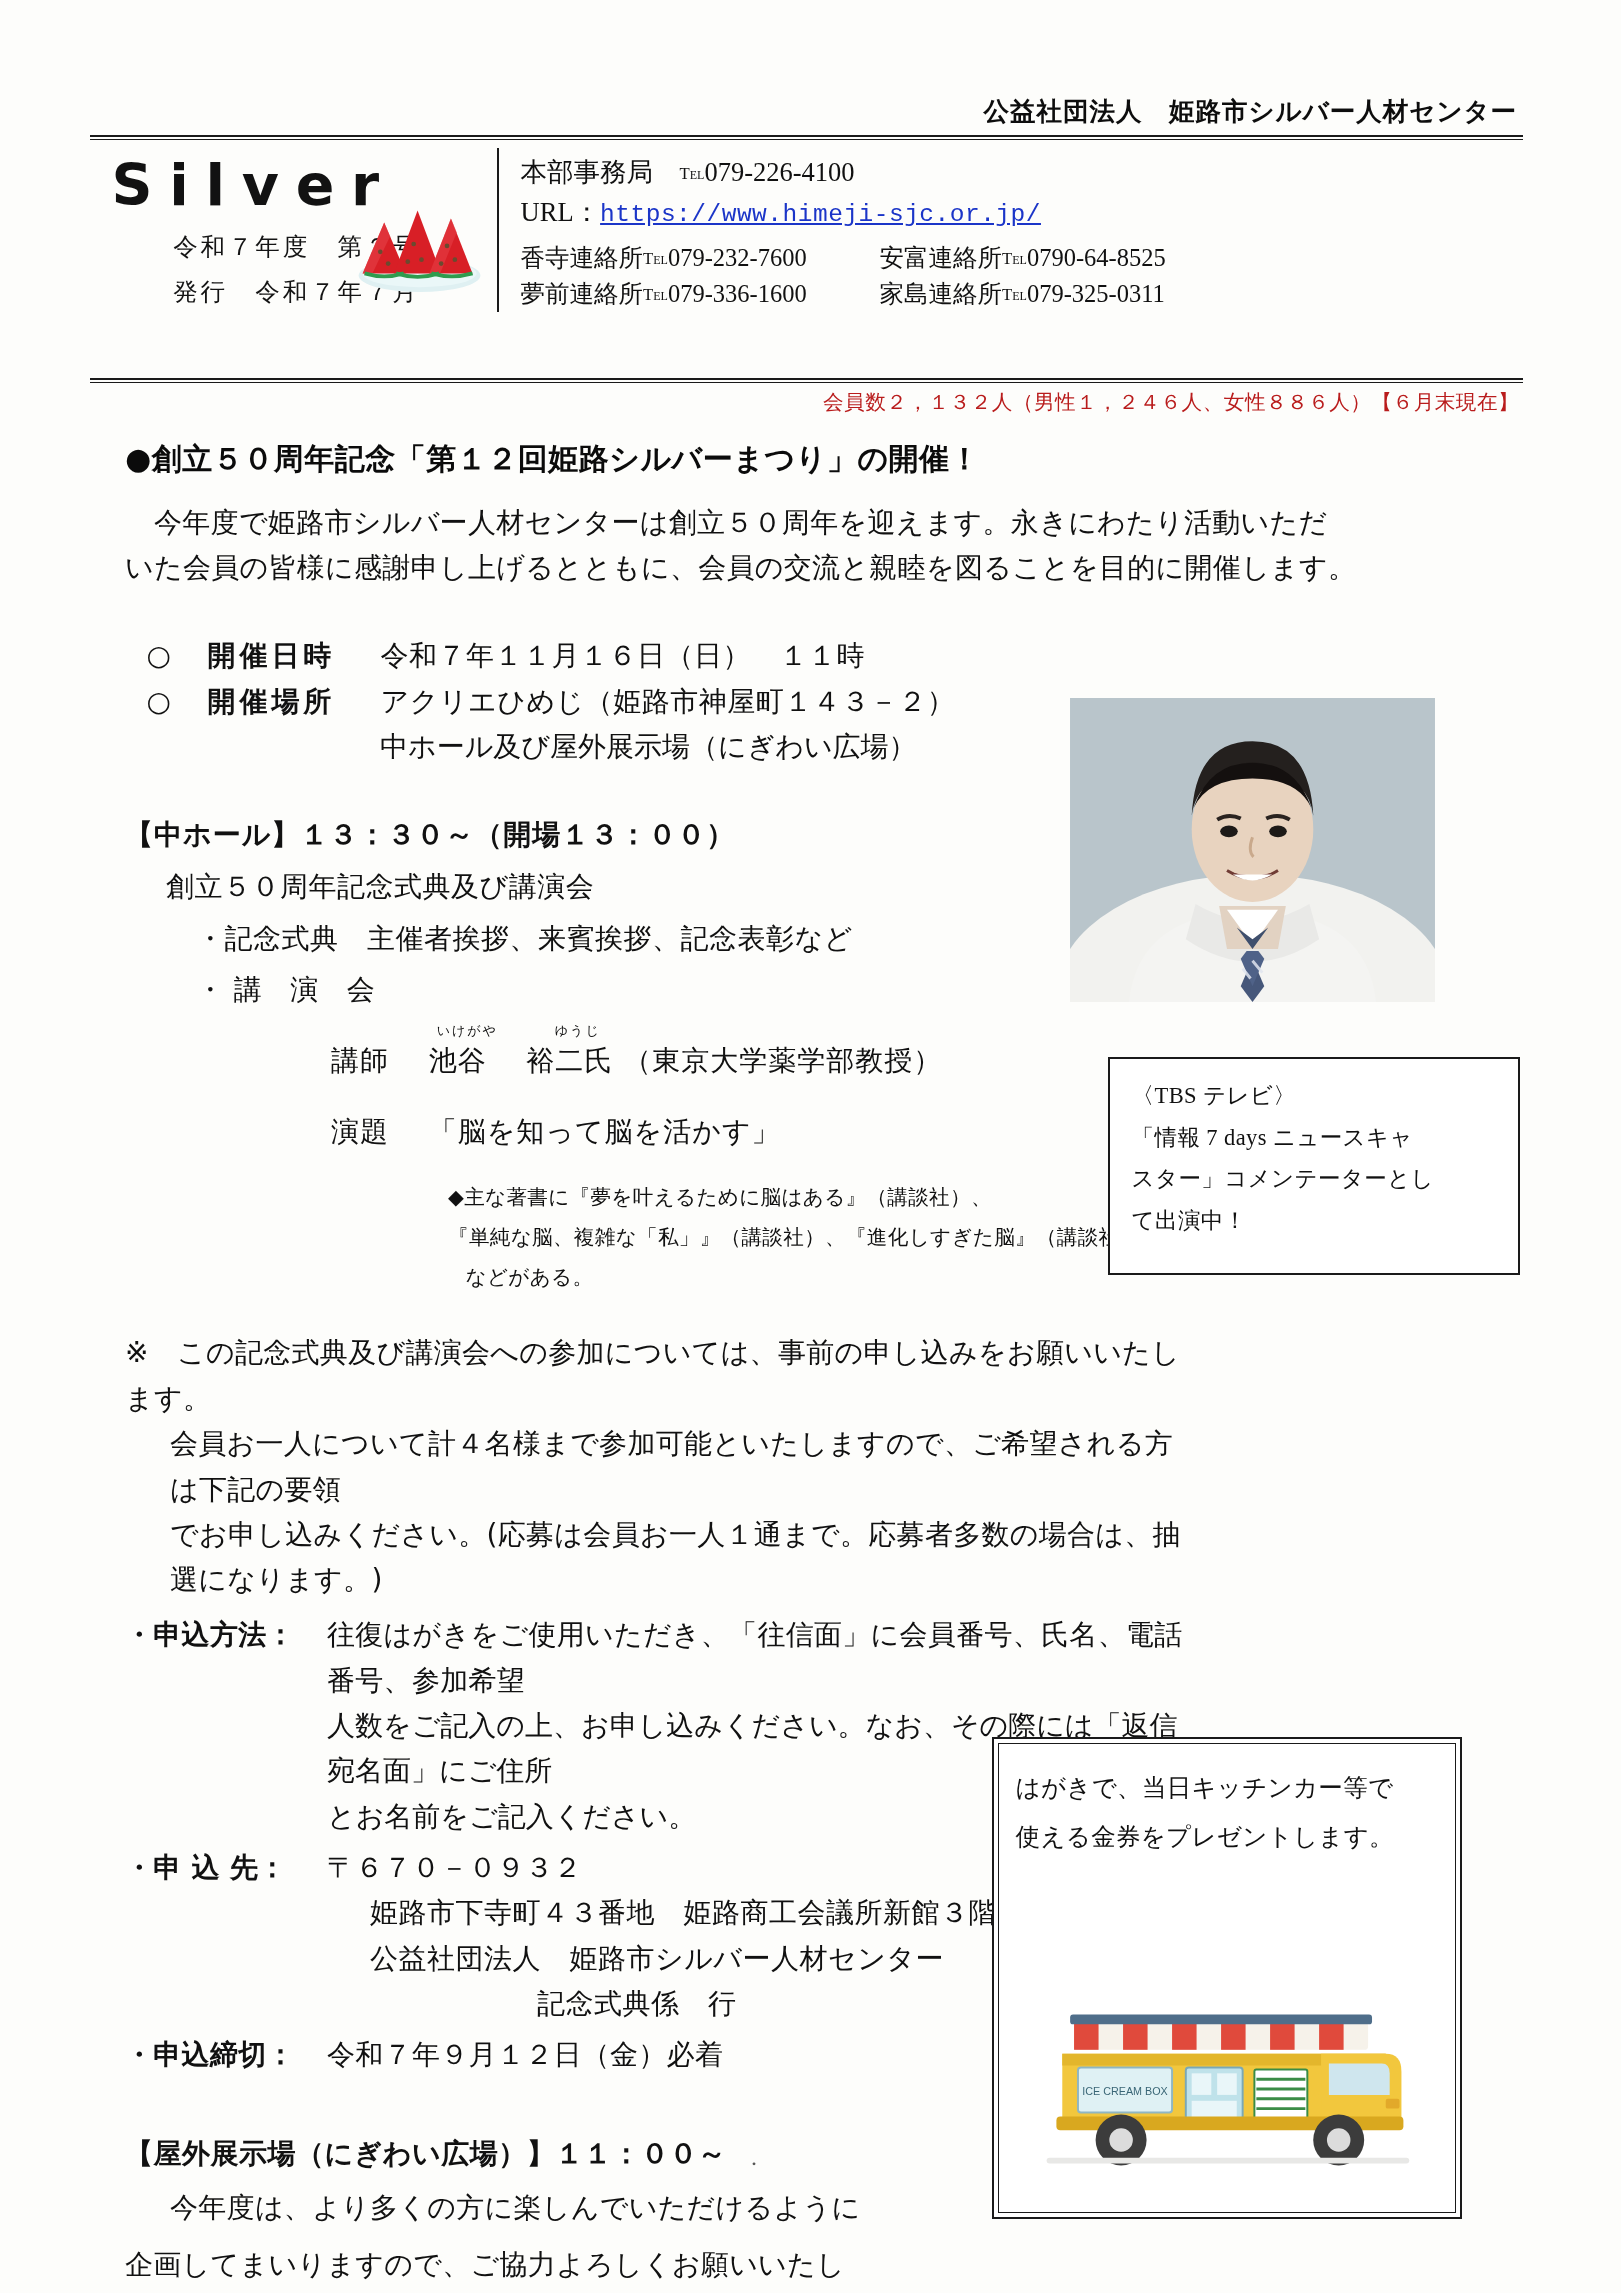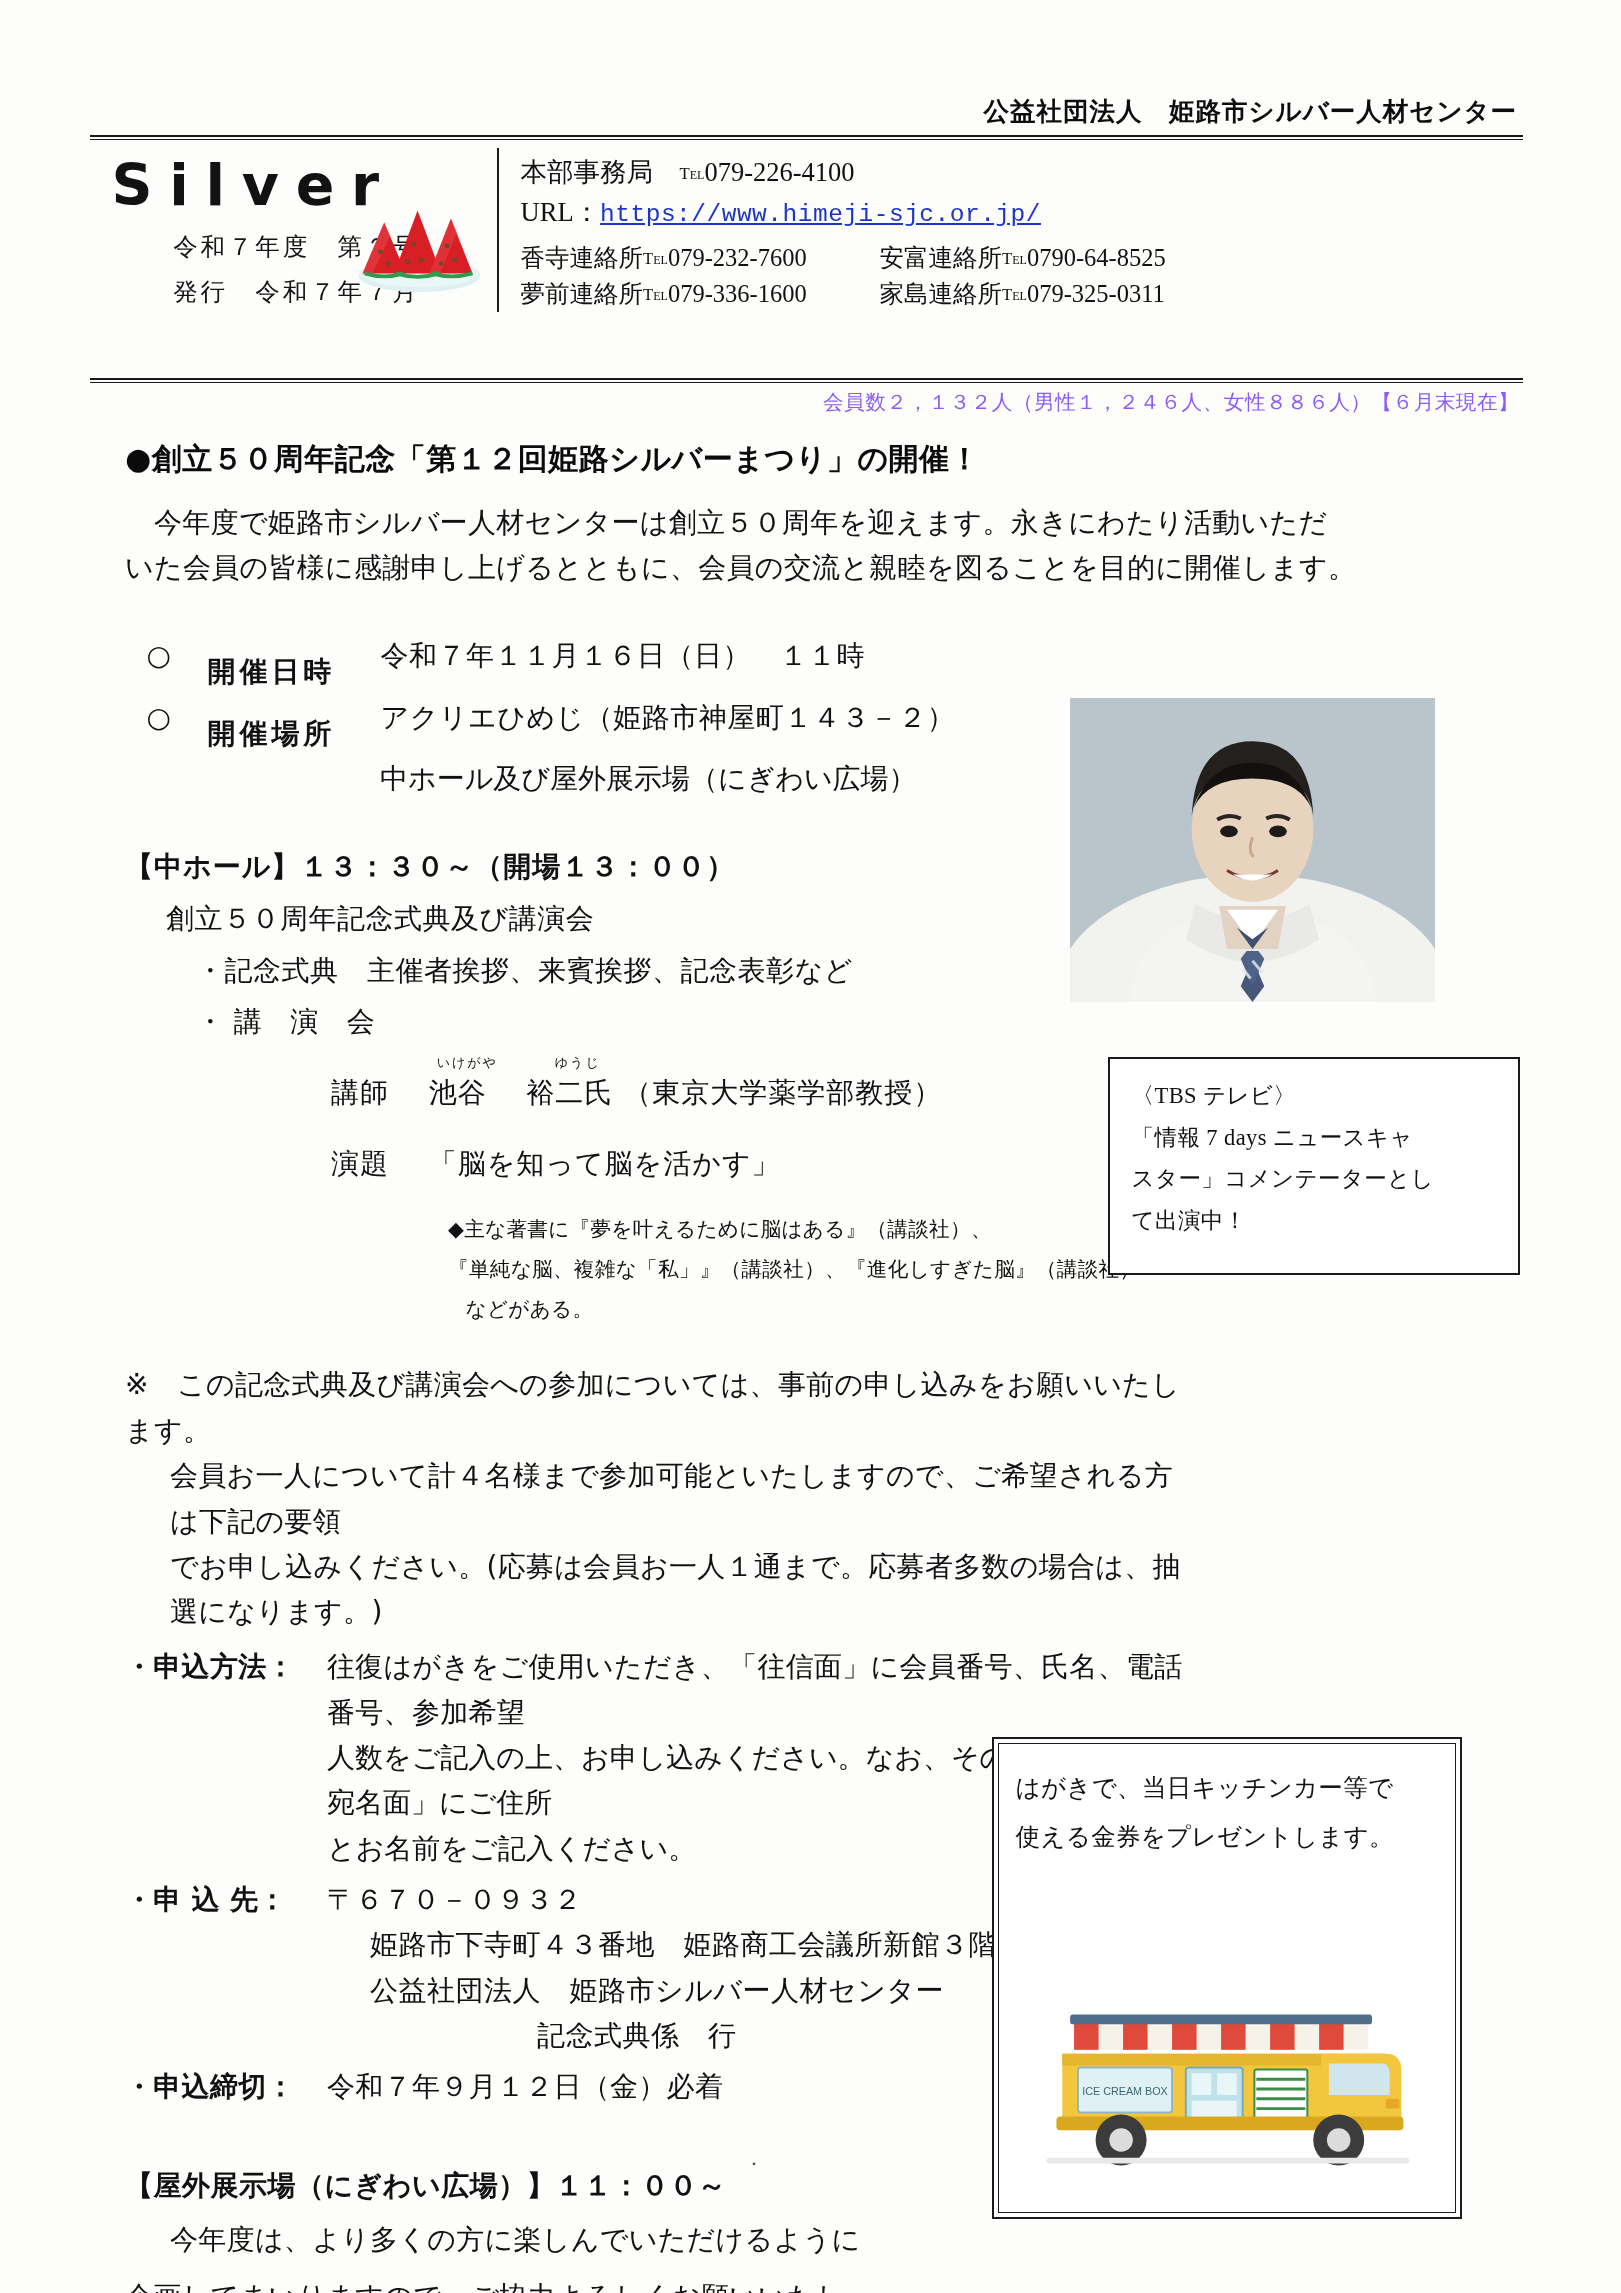--- a/index.html
+++ b/index.html
@@ -128,21 +128,21 @@
     top: 378px;
     width: 1433px;
   }
   #member-text {
     text-align: right;
     font-family: "DejaVu Sans", "Liberation Sans", sans-serif;
     font-size: 20.6px;
     letter-spacing: 0.5px;
     padding-top: 4.9px;
     padding-right: 3.9px;
-    color: #8b5cf6;
+    color: #b91c1c;
   }
 
   
   #article {
     position: absolute;
     left: 125px;
     top: 439px;
     width: 1372px;
     font-family: "DejaVu Sans", "Liberation Sans", sans-serif;
   }
@@ -170,21 +170,20 @@
   .detail-mark {
     width: 61px;
     flex: 0 0 61px;
     padding-left: 21.6px;
   }
   .detail-label {
     width: 173px;
     flex: 0 0 173px;
     font-weight: bold;
     letter-spacing: 3.9px;
-    margin-top: 16px;
   }
   .detail-value { flex: 1 1 auto; }
   .detail-cont {
     padding-left: 255px;
     font-size: 28px;
     line-height: 1.62;
   }
 
   .hall-block { margin-top: 47px; }
   .hall-title {

